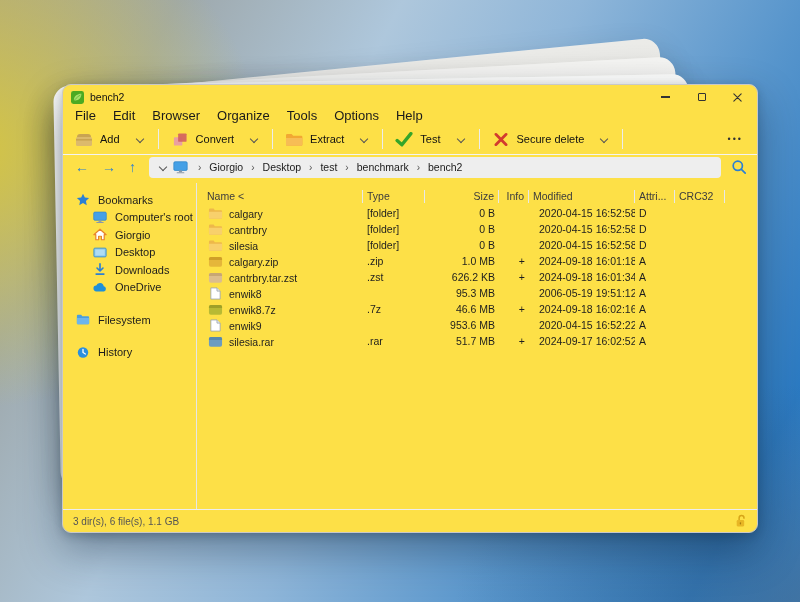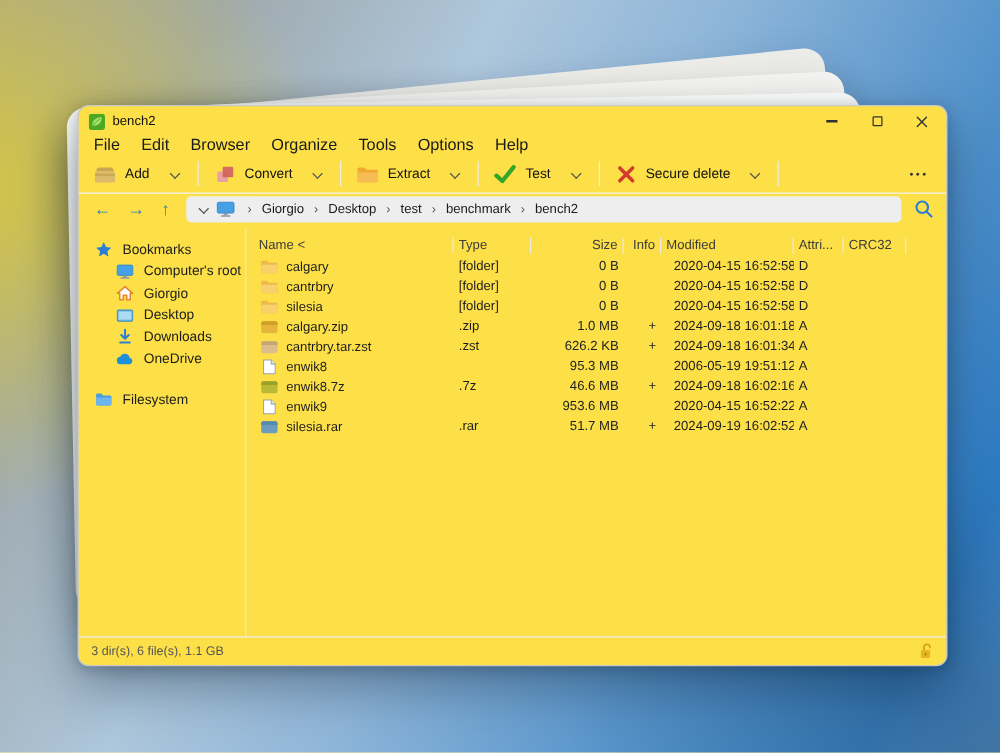--- a/index.html
+++ b/index.html
@@ -316,20 +316,29 @@
                   <path d="M1 2.4 Q1 1.2 2.2 1.2 h3.7 L7.2 2.9 h6.6 Q15 2.9 15 4.1 v6.7 Q15 12 13.8 12 H2.2 Q1 12 1 10.8 Z" fill="#4a9ede"></path>
                   <path d="M1 4.8 h14 v6 Q15 12 13.8 12 H2.2 Q1 12 1 10.8Z" fill="#6db5ec"></path>
                 </svg>
               </span>
               <span class="side-label">Filesystem</span>
             </div>
           </div>
 
           <div>
             <div class="side-gap"></div>
+            <div class="side-row">
+              <span class="side-icon icon-fill">
+                <svg viewBox="0 0 14 14">
+                  <circle cx="7" cy="7" r="5.6" fill="#2a8fdf"></circle>
+                  <path d="M7 3.6 V7 L9.6 8.6" stroke="#fff" stroke-width="1.4" fill="none" stroke-linecap="round"></path>
+                </svg>
+              </span>
+              <span class="side-label">History</span>
+            </div>
           </div>
 
           <div>
             <div class="side-gap"></div>
           </div>
         </div>
     </div>
 
     <div class="filetable">
       <div class="thead">
@@ -502,21 +511,21 @@
                 <svg viewBox="0 0 16 13">
                   <rect x="1" y="1.6" width="14" height="10.4" rx="2" fill="#6b9cc0"></rect>
                   <path d="M1 4.8 h14 v-1.2 q0-2-2-2 H3 q-2 0-2 2Z" fill="#5788ad"></path>
                 </svg>
               </span>
               <span>silesia.rar</span>
             </span>
             <span class="tc">.rar</span>
             <span class="tc right">51.7 MB</span>
             <span class="tc right">+</span>
-            <span class="tc" style="padding-left:10px;">2024-09-19 16:02:52</span>
+            <span class="tc" style="padding-left:10px;">2024-09-17 16:02:52</span>
             <span class="tc">A</span>
             <span class="tc"></span>
             <span></span>
           </div>
         </div>
     </div>
   </div>
 
   <div class="statusbar">
     <span class="status-text">3 dir(s), 6 file(s), 1.1 GB</span>

